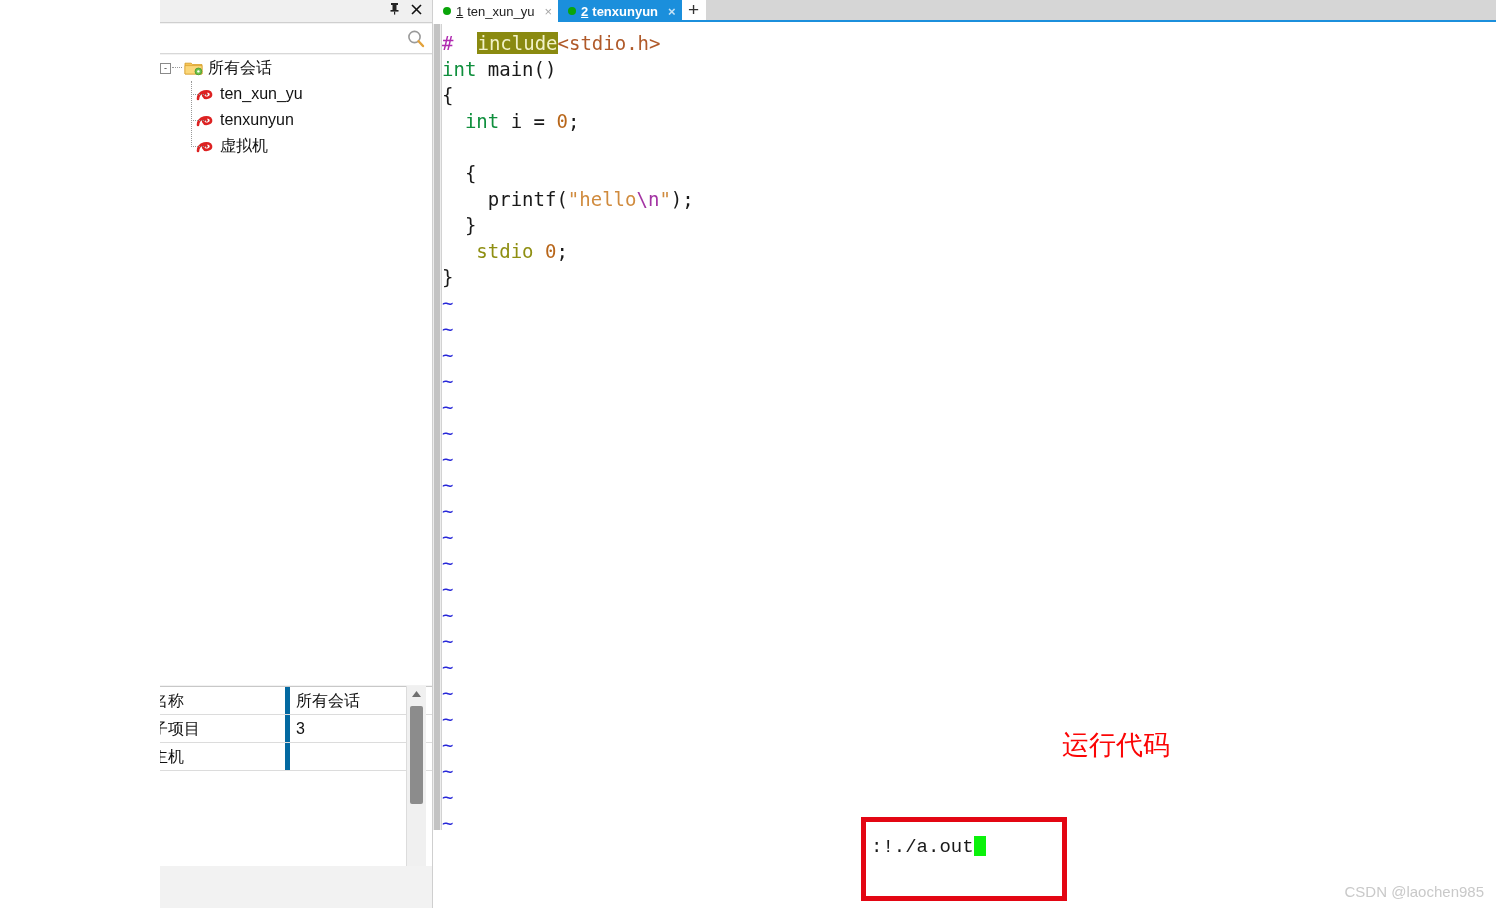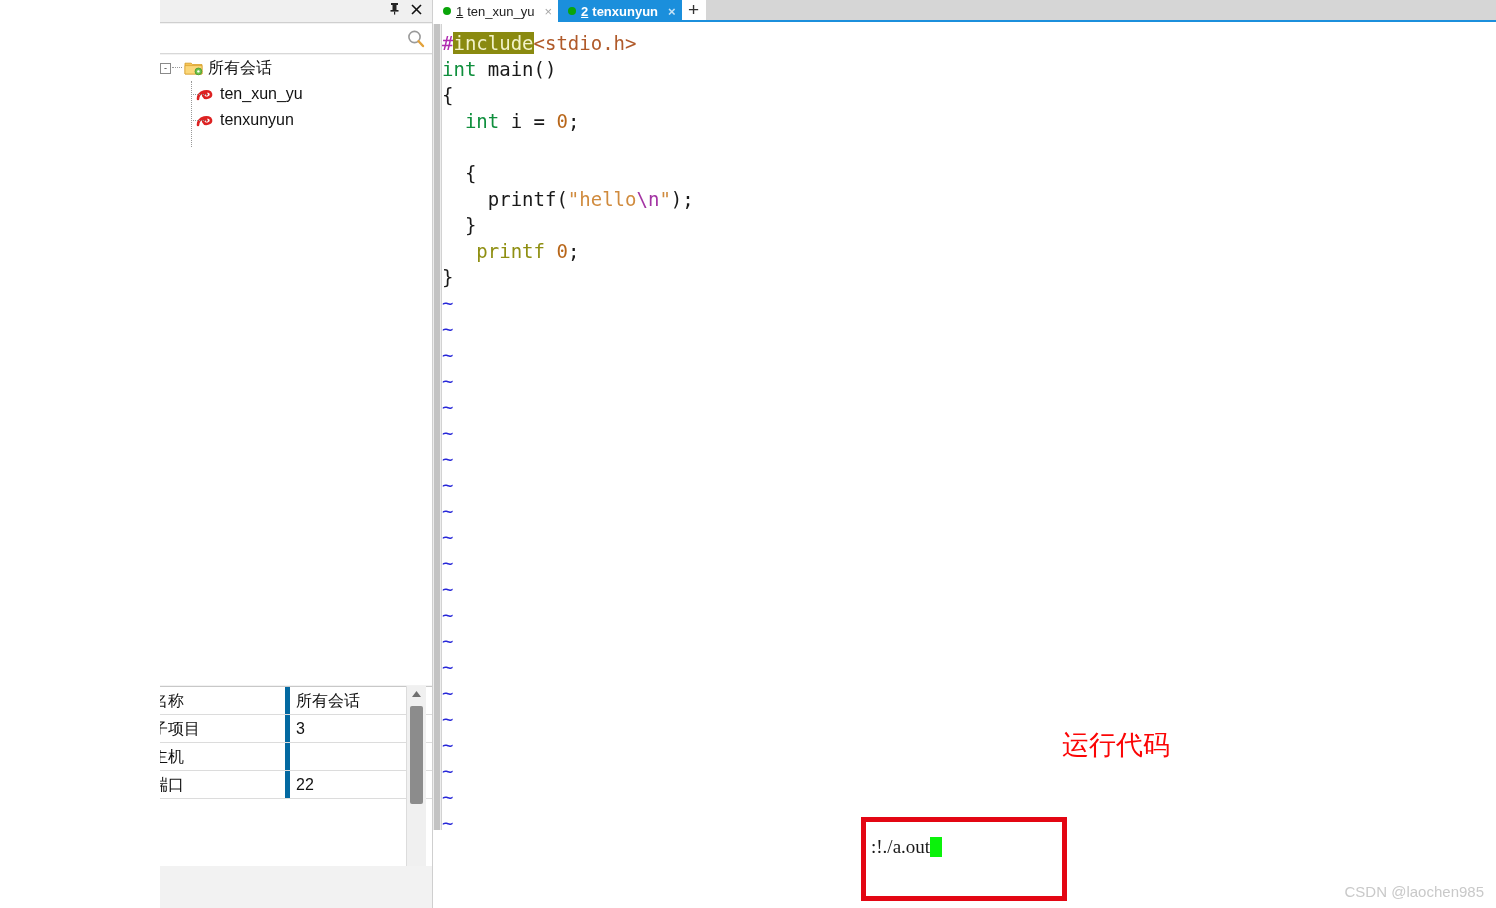--- a/index.html
+++ b/index.html
@@ -289,21 +289,21 @@
     white-space: pre;
     color: #1a1a1a;
   }
   .tl { color: #2727d8; }              
   .kw-int { color: #0f8f3d; }          
   .kw-stmt { color: #8f8f12; }         
   .num { color: #b8661a; }             
   .str { color: #d08b3e; }             
   .esc { color: #a333a3; }             
   .pp-hash { color: #b02bb0; }         
-  .pp-word { background: #8a8a10; color: #f2f2c8; }
+  .pp-word { background: #8a8a10; color: #f2f2c8; margin-left: 24px; }
   .inc-file { color: #b05a2a; }
 
   
   #annot-text {
     position: absolute;
     left: 629px; top: 727px;
     font-size: 27px;
     color: #fb0505;
     font-family: "Liberation Sans", sans-serif;
     white-space: nowrap;
@@ -312,21 +312,21 @@
     position: absolute;
     left: 428px; top: 817px;
     width: 206px; height: 84px;
     border: 5px solid #e30613;
     background: transparent;
     pointer-events: none;
   }
   #cmdline {
     position: absolute;
     left: 438px; top: 836px;
-    font-family: Liberation Serif, serif;
+    font-family: Liberation Mono, monospace;
     font-size: 19px;
     color: #1a1a1a;
     white-space: pre;
     text-align: center;
   }
   #cmd-cursor {
     display: inline-block;
     width: 12px; height: 20px;
     background: #0bf20b;
     vertical-align: -4px;
@@ -419,39 +419,44 @@
       <div class="tree-row child">
         <span class="tree-hline" style="top:13px;"></span>
         <span class="ico-session">
           <svg width="18" height="16" viewBox="0 0 18 16" aria-hidden="true">
             <path d="M2 13 C2 5, 14 3, 15 8 C15.6 11.4, 9 13.6, 7.4 10 C6.6 8.2, 9.4 6.6, 10.6 8.4" fill="none" stroke="#dd2222" stroke-width="2.6" stroke-linecap="round"></path>
           </svg>
         </span>
         <span class="tree-label">tenxunyun</span>
       </div>
 
+      <div class="tree-row child">
+        <span class="tree-hline" style="top:13px;"></span>
+        <span class="ico-session">
+          <svg width="18" height="16" viewBox="0 0 18 16" aria-hidden="true">
+            <path d="M2 13 C2 5, 14 3, 15 8 C15.6 11.4, 9 13.6, 7.4 10 C6.6 8.2, 9.4 6.6, 10.6 8.4" fill="none" stroke="#dd2222" stroke-width="2.6" stroke-linecap="round"></path>
+          </svg>
+        </span>
+        <span class="tree-label">虚拟机</span>
+      </div>
 
     </div>
 
     <div id="sm-props">
       <div class="prop-row">
         <div class="prop-key">名称</div>
         <div class="prop-val">所有会话</div>
       </div>
       <div class="prop-row">
         <div class="prop-key">子项目</div>
         <div class="prop-val">3</div>
       </div>
       <div class="prop-row">
         <div class="prop-key">主机</div>
         <div class="prop-val"></div>
-      </div>
-      <div class="prop-row">
-        <div class="prop-key">端口</div>
-        <div class="prop-val">22</div>
       </div>
     </div>
 
     <div id="props-scrollbar">
       <div id="props-sb-up">
         <svg width="11" height="8" viewBox="0 0 11 8" aria-hidden="true">
           <polygon points="5.5,1 10,7 1,7" fill="#707070"></polygon>
         </svg>
       </div>
       <div id="props-sb-thumb"></div>
@@ -482,21 +487,21 @@
         <div id="vim-sb-thumb"></div>
       </div>
       <div id="vim-body">
           <div class="vline" style="top: 6px;"><span class="pp-hash">#</span><span class="pp-word">include</span><span class="inc-file">&lt;stdio.h&gt;</span></div>
           <div class="vline" style="top: 32px;"><span class="kw-int">int</span><span> main()</span></div>
           <div class="vline" style="top: 58px;"><span>{</span></div>
           <div class="vline" style="top: 84px;"><span>  </span><span class="kw-int">int</span><span> i = </span><span class="num">0</span><span>;</span></div>
           <div class="vline" style="top: 136px;"><span>  {</span></div>
           <div class="vline" style="top: 162px;"><span>    printf(</span><span class="str">"hello</span><span class="esc">\n</span><span class="str">"</span><span>);</span></div>
           <div class="vline" style="top: 188px;"><span>  }</span></div>
-          <div class="vline" style="top: 214px;"><span>   </span><span class="kw-stmt">printf</span><span> </span><span class="num">0</span><span>;</span></div>
+          <div class="vline" style="top: 214px;"><span>   </span><span class="kw-stmt">stdio</span><span> </span><span class="num">0</span><span>;</span></div>
           <div class="vline" style="top: 240px;"><span>}</span></div>
           <div class="vline tl" style="top: 266px;">~</div>
           <div class="vline tl" style="top: 292px;">~</div>
           <div class="vline tl" style="top: 318px;">~</div>
           <div class="vline tl" style="top: 344px;">~</div>
           <div class="vline tl" style="top: 370px;">~</div>
           <div class="vline tl" style="top: 396px;">~</div>
           <div class="vline tl" style="top: 422px;">~</div>
           <div class="vline tl" style="top: 448px;">~</div>
           <div class="vline tl" style="top: 474px;">~</div>

